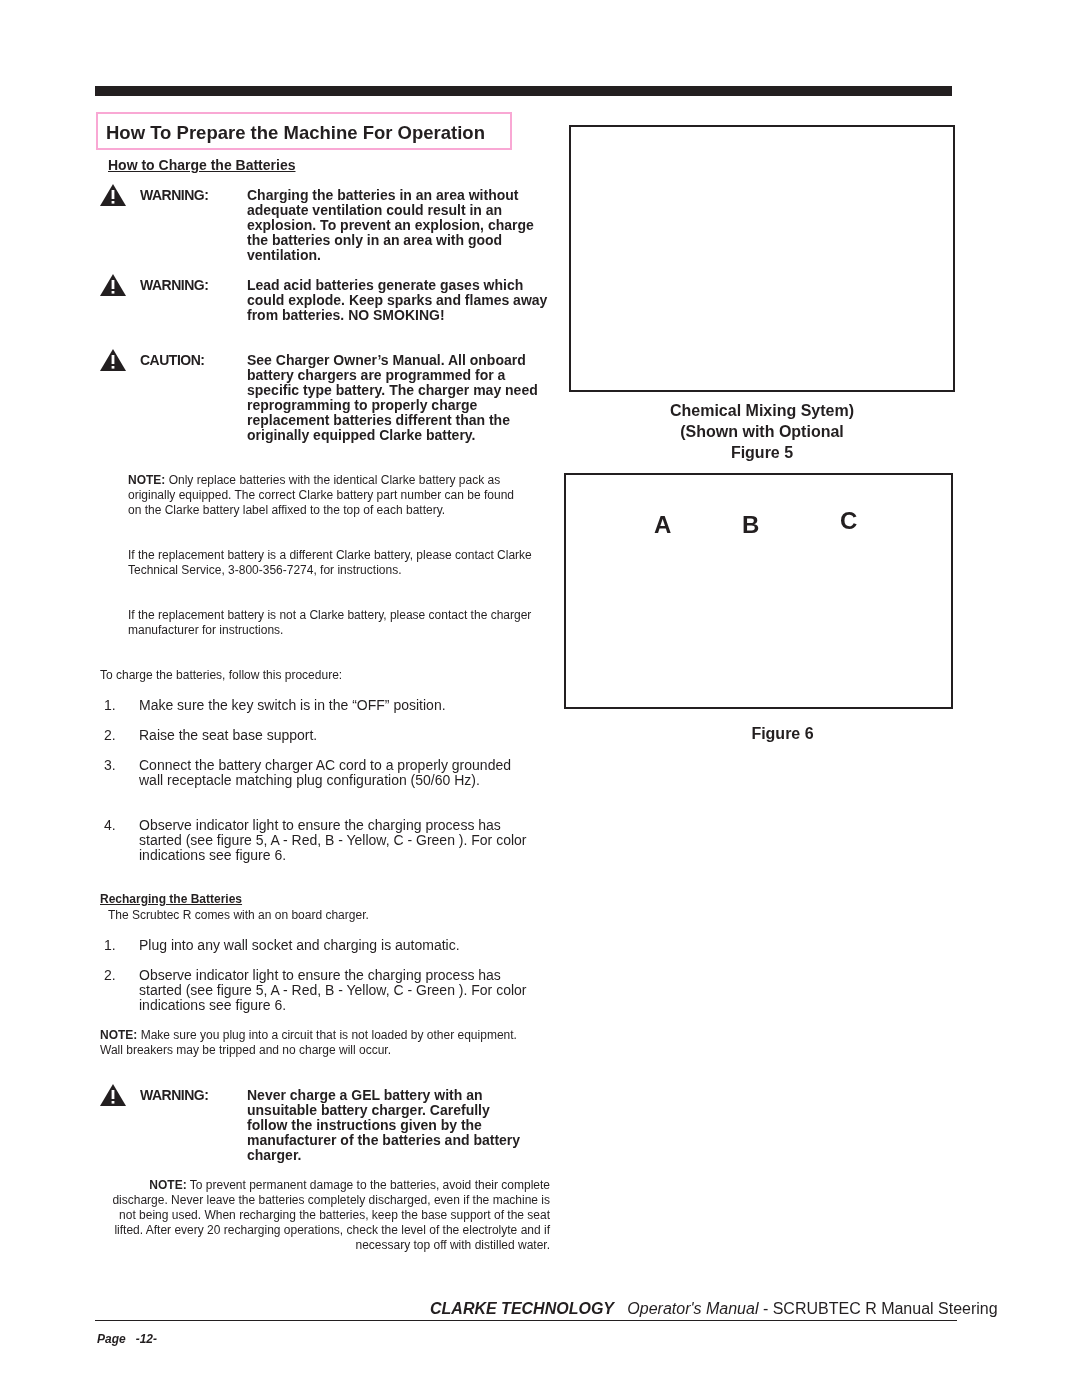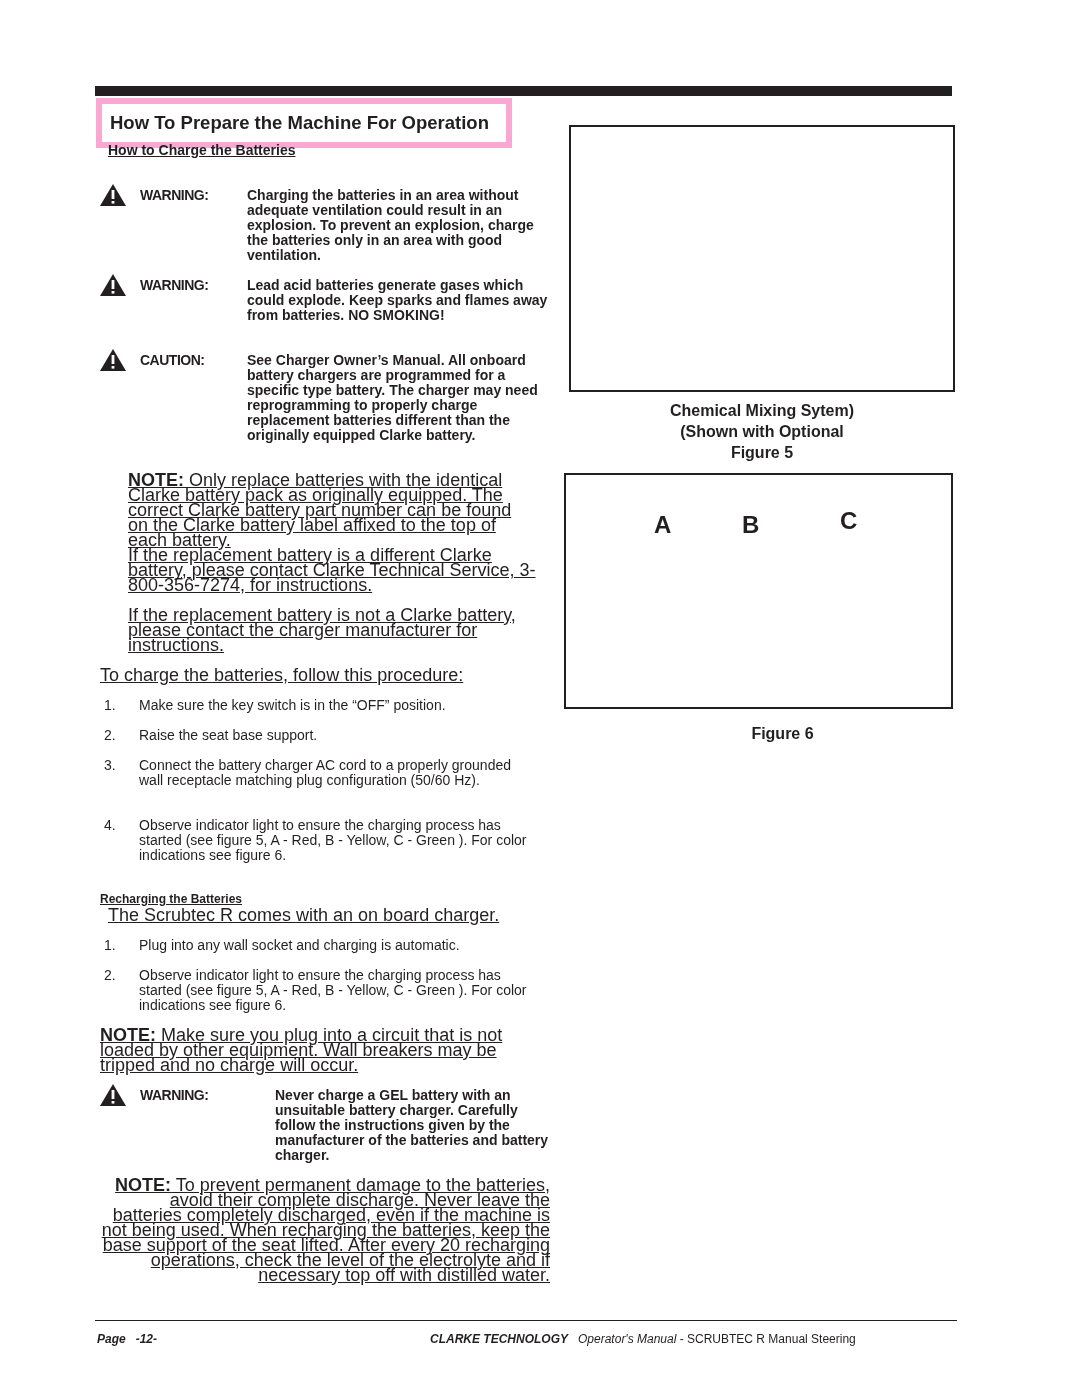--- a/index.html
+++ b/index.html
@@ -1,50 +1,50 @@
 <!DOCTYPE html>
 <html><head>
 <meta charset="utf-8">
 <style>
   html, body { margin: 0; padding: 0; background: #ffffff; }
   body { width: 1080px; height: 1397px; position: relative; overflow: hidden;
          font-family: "Liberation Sans", sans-serif; color: #231f20; }
   .topbar { position: absolute; left: 95px; top: 86px; width: 857px; height: 10px; background: #231f20; }
-  .title-box { position: absolute; left: 96px; top: 98px; width: 416px; height: 50px;
-               border: 6px solid #f9a8d4; box-sizing: border-box; }
+  .title-box { position: absolute; left: 96px; top: 112px; width: 416px; height: 38px;
+               border: 2px solid #f9a8d4; box-sizing: border-box; }
   .title-box span { position: absolute; left: 8px; top: 8px; font-weight: bold; font-size: 18.5px; white-space: nowrap; }
   .subhead { position: absolute; font-weight: bold; font-size: 14px; text-decoration: underline; white-space: nowrap; }
   .alert { position: absolute; left: 100px; width: 450px; font-size: 14px; line-height: 15px; }
   .alert .icon { position: absolute; left: 0; top: -4px; width: 26px; height: 22px; }
   .alert .kind { position: absolute; left: 40px; top: 0; font-weight: bold; letter-spacing: -0.5px; }
   .alert .msg { position: absolute; left: 147px; top: 0; width: 305px; font-weight: bold; }
-  .para { position: absolute; font-size: 18px; line-height: 15px; text-decoration: underline; }
+  .para { position: absolute; font-size: 12px; line-height: 15px; }
   .para b { font-weight: bold; }
   .li { position: absolute; left: 104px; width: 450px; font-size: 14px; line-height: 15px; }
   .li .num { position: absolute; left: 0; top: 0; }
   .li .txt { position: absolute; left: 35px; top: 0; width: 410px; }
   .figbox { position: absolute; border: 2px solid #231f20; box-sizing: border-box; }
   .caption { position: absolute; font-weight: bold; font-size: 16px; text-align: center; line-height: 21px; }
   .lbl { position: absolute; font-weight: bold; font-size: 24px; }
   .footer-line { position: absolute; left: 95px; top: 1320px; width: 862px; height: 1px; background: #231f20; }
   .footer-left { position: absolute; left: 97px; top: 1332px; font-size: 12px; font-style: italic; font-weight: bold; white-space: pre; }
-  .footer-right { position: absolute; left: 430px; top: 1332px; font-size: 12px; white-space: pre; }
+  .footer-right { position: absolute; left: 430px; top: 1300px; font-size: 16px; white-space: pre; }
   .footer-right .brand { font-style: italic; font-weight: bold; }
   .footer-right .manual { font-style: italic; }
 </style>
 </head>
 <body>
 
 <div class="topbar"></div>
 
 <div class="title-box">
   <span>How To Prepare the Machine For Operation</span>
 </div>
 
-<div class="subhead" style="left:108px; top:142px;">How to Charge the Batteries</div>
+<div class="subhead" style="left:108px; top:157px;">How to Charge the Batteries</div>
 
 <div class="alert" style="top:188px;">
   <svg class="icon" viewBox="0 0 26 22">
     <polygon points="13,0 26,22 0,22" fill="#231f20"></polygon>
     <rect x="11.6" y="6" width="2.8" height="9" fill="#fff"></rect>
     <rect x="11.6" y="17" width="2.8" height="2.6" fill="#fff"></rect>
   </svg>
   <span class="kind">WARNING:</span>
   <div class="msg">Charging the batteries in an area without adequate ventilation could result in an explosion.  To prevent an explosion, charge the batteries only in an area with good ventilation.</div>
 </div>
@@ -112,21 +112,21 @@
   <b>NOTE:</b><span> Make sure you plug into a circuit that is not loaded by other equipment.  Wall breakers may be tripped and no charge will occur.</span>
 </div>
 
 <div class="alert" style="top:1088px;">
   <svg class="icon" viewBox="0 0 26 22">
     <polygon points="13,0 26,22 0,22" fill="#231f20"></polygon>
     <rect x="11.6" y="6" width="2.8" height="9" fill="#fff"></rect>
     <rect x="11.6" y="17" width="2.8" height="2.6" fill="#fff"></rect>
   </svg>
   <span class="kind">WARNING:</span>
-  <div class="msg" style="width:285px;margin-left:28px;">Never charge a GEL battery with an unsuitable battery charger.  Carefully follow the instructions given by the manufacturer of the batteries and battery charger.</div>
+  <div class="msg" style="width:285px;">Never charge a GEL battery with an unsuitable battery charger.  Carefully follow the instructions given by the manufacturer of the batteries and battery charger.</div>
 </div>
 
 <div class="para" style="left:100px; top:1178px; width:450px;text-align:right;">
   <b>NOTE:</b><span> To prevent permanent damage to the batteries, avoid their complete discharge. Never leave the batteries completely discharged, even if the machine is not being used. When recharging the batteries, keep the base support of the seat lifted.  After every 20 recharging operations, check the level of the electrolyte and if necessary top off with distilled water.</span>
 </div>
 
 <div class="figbox" style="left:569px; top:125px; width:386px; height:267px;"></div>
 <div class="caption" style="left:569px; top:400px; width:386px;">
   <div>Chemical Mixing Sytem)</div>
   <div>(Shown with Optional</div>

